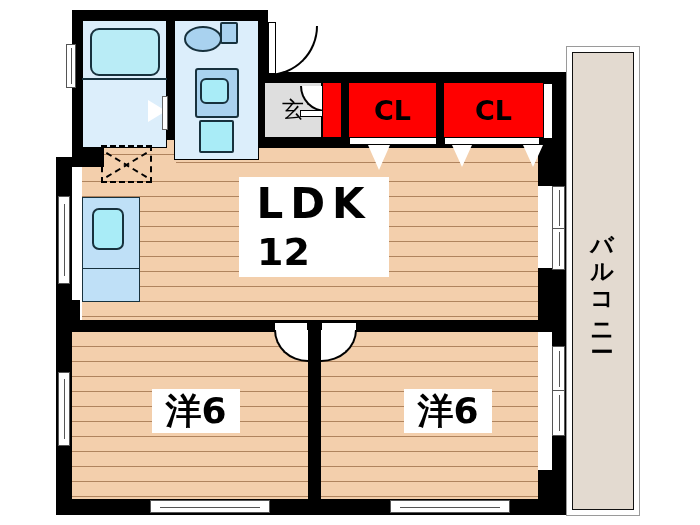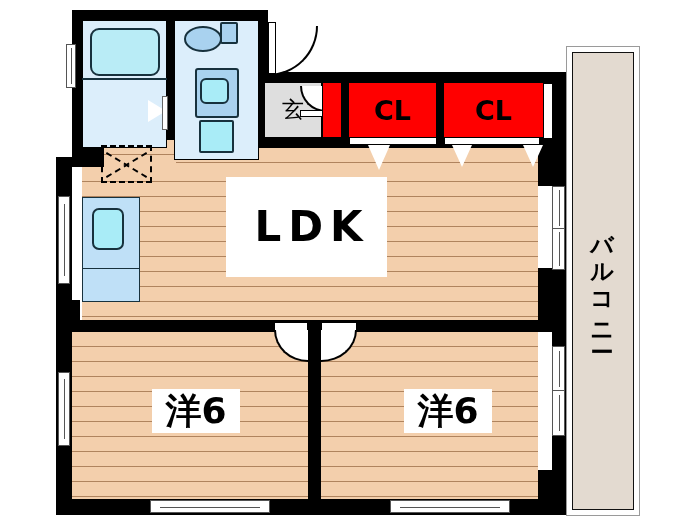--- a/index.html
+++ b/index.html
@@ -153,22 +153,23 @@
   <div class="win v" style="left:552px;top:346px;width:13px;height:46px;"></div>
   <div class="win v" style="left:552px;top:390px;width:13px;height:46px;"></div>
 
   <div class="win h" style="left:150px;top:500px;width:120px;height:13px;"></div>
   <div class="win h" style="left:390px;top:500px;width:120px;height:13px;"></div>
 
   <div class="balcOuter" style="left:566px;top:46px;width:74px;height:470px;"></div>
   <div class="balcony" style="left:572px;top:52px;width:62px;height:458px;"></div>
   <div class="vtext" style="left:572px;top:180px;width:62px;height:200px;font-size:23px;letter-spacing:4px;">バルコニー</div>
 
-  <div class="lbl" style="left:226px;top:177px;width:150px;height:100px;flex-direction:column;padding-left:11px;">
+  <div class="lbl" style="left:239px;top:177px;width:150px;height:100px;flex-direction:column;">
     <span style="font-size:42px;letter-spacing:7px;">LDK</span>
+    <span style="font-size:38px;margin-top:8px;align-self:flex-start;margin-left:18px;">12</span>
   </div>
 
   <div class="lbl" style="left:152px;top:389px;width:88px;height:44px;font-size:36px;">
     <span>洋6</span>
   </div>
 
   <div class="lbl" style="left:404px;top:389px;width:88px;height:44px;font-size:36px;">
     <span>洋6</span>
   </div>
 

